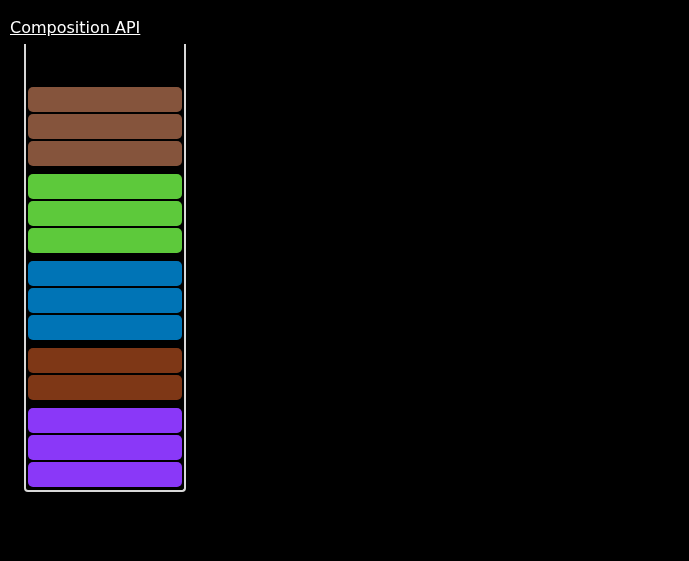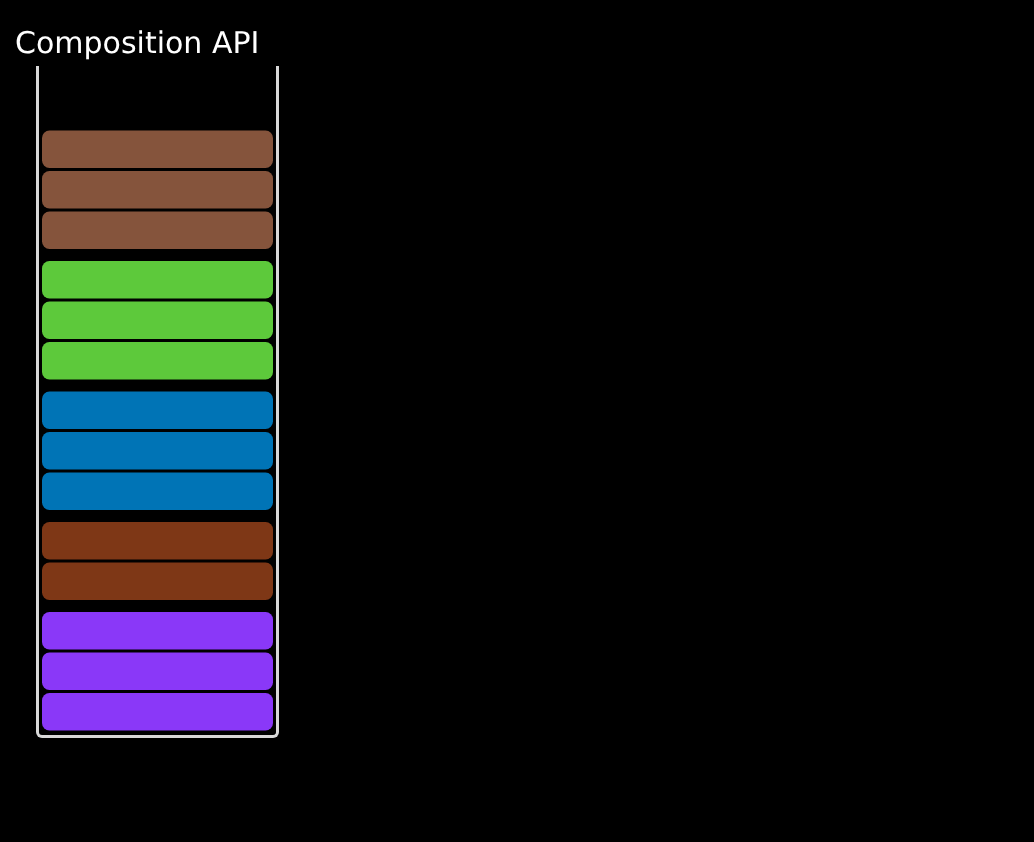--- a/index.html
+++ b/index.html
@@ -14,23 +14,24 @@
     background: var(--bg);
     position: relative;
     overflow: hidden;
     font-family: "DejaVu Sans", "Liberation Sans", sans-serif;
   }
   .diagram-title {
     position: absolute;
     left: 10px;
     top: 15px;
     color: var(--title-color);
-    font-size: 20px;
+    font-size: 16px;
     line-height: 26px;
     white-space: nowrap;
+    text-decoration: underline;
   }
   .component-container {
     position: absolute;
     left: 24px;
     top: 44px;
     width: 162px;
     height: 448px;
     box-sizing: border-box;
     border-left: 2px solid var(--border-color);
     border-right: 2px solid var(--border-color);

